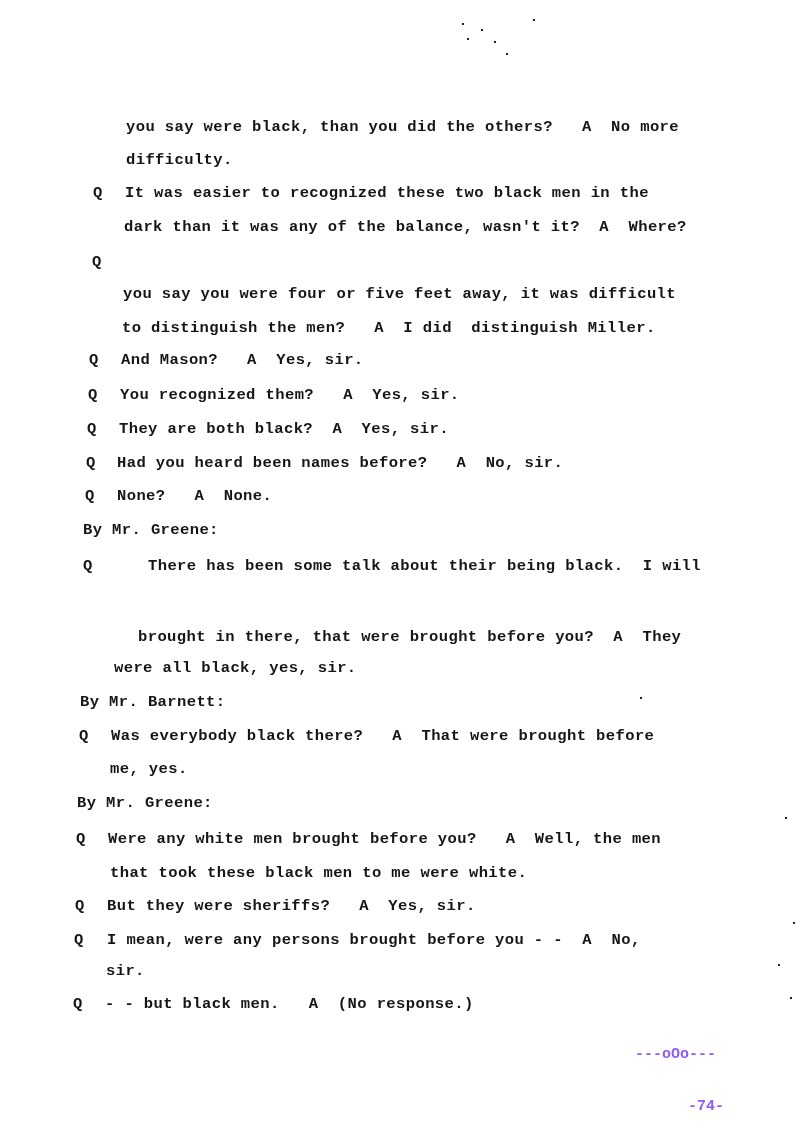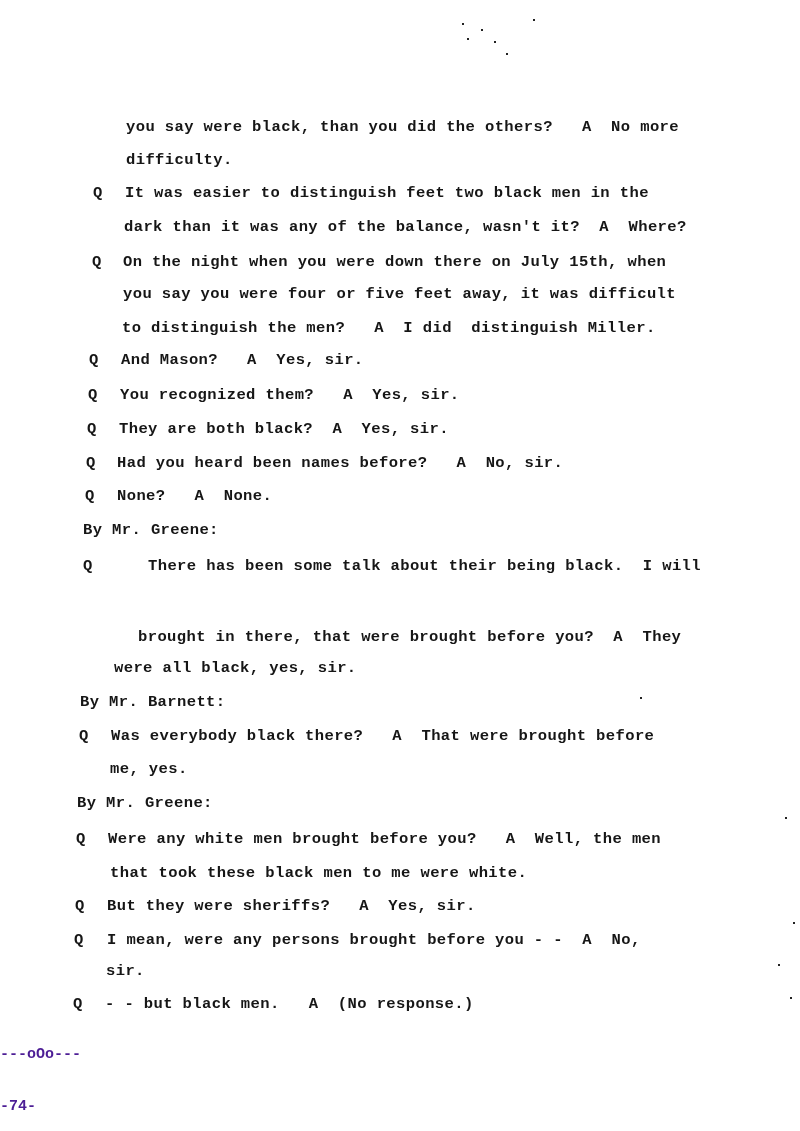--- a/index.html
+++ b/index.html
@@ -36,49 +36,48 @@
       white-space: pre;
       font-size: 15.5px;
       font-weight: bold;
       line-height: 20px;
       color: #161616;
     }
     .center {
       position: absolute;
       left: 0;
       width: 720px;
-      text-align: left;
+      text-align: right;
       font-size: 15px;
       font-weight: bold;
       line-height: 20px;
-      color: #4c1d95;
+      color: #8b5cf6;
       white-space: pre;
     }
     .speck {
       position: absolute;
       width: 2px; height: 2px;
       background: #222;
     }
   </style>
 </head>
 <body>
 
 <div class="page">
 
   <div class="line" style="left:126px; top:100px;">you say were black, than you did the others?   A  No more</div>
 
   <div class="line" style="left:126px; top:133px;">difficulty.</div>
 
   <div class="q" style="left:93px; top:166px;">Q</div>
-  <div class="line" style="left:125px; top:166px;">It was easier to distinguish feet two black men in the</div>
+  <div class="line" style="left:125px; top:166px;">It was easier to recognized these two black men in the</div>
 
   <div class="line" style="left:124px; top:200px;">dark than it was any of the balance, wasn't it?  A  Where?</div>
 
   <div class="q" style="left:92px; top:235px;">Q</div>
-  <div class="line" style="left:123px; top:235px;">On the night when you were down there on July 15th, when</div>
 
   <div class="line" style="left:122px; top:301px;">to distinguish the men?   A  I did  distinguish Miller.</div>
 
   <div class="line" style="left:123px; top:267px;">you say you were four or five feet away, it was difficult</div>
 
   <div class="q" style="left:89px; top:333px;">Q</div>
   <div class="line" style="left:121px; top:333px;">And Mason?   A  Yes, sir.</div>
 
   <div class="q" style="left:88px; top:368px;">Q</div>
   <div class="line" style="left:120px; top:368px;">You recognized them?   A  Yes, sir.</div>

